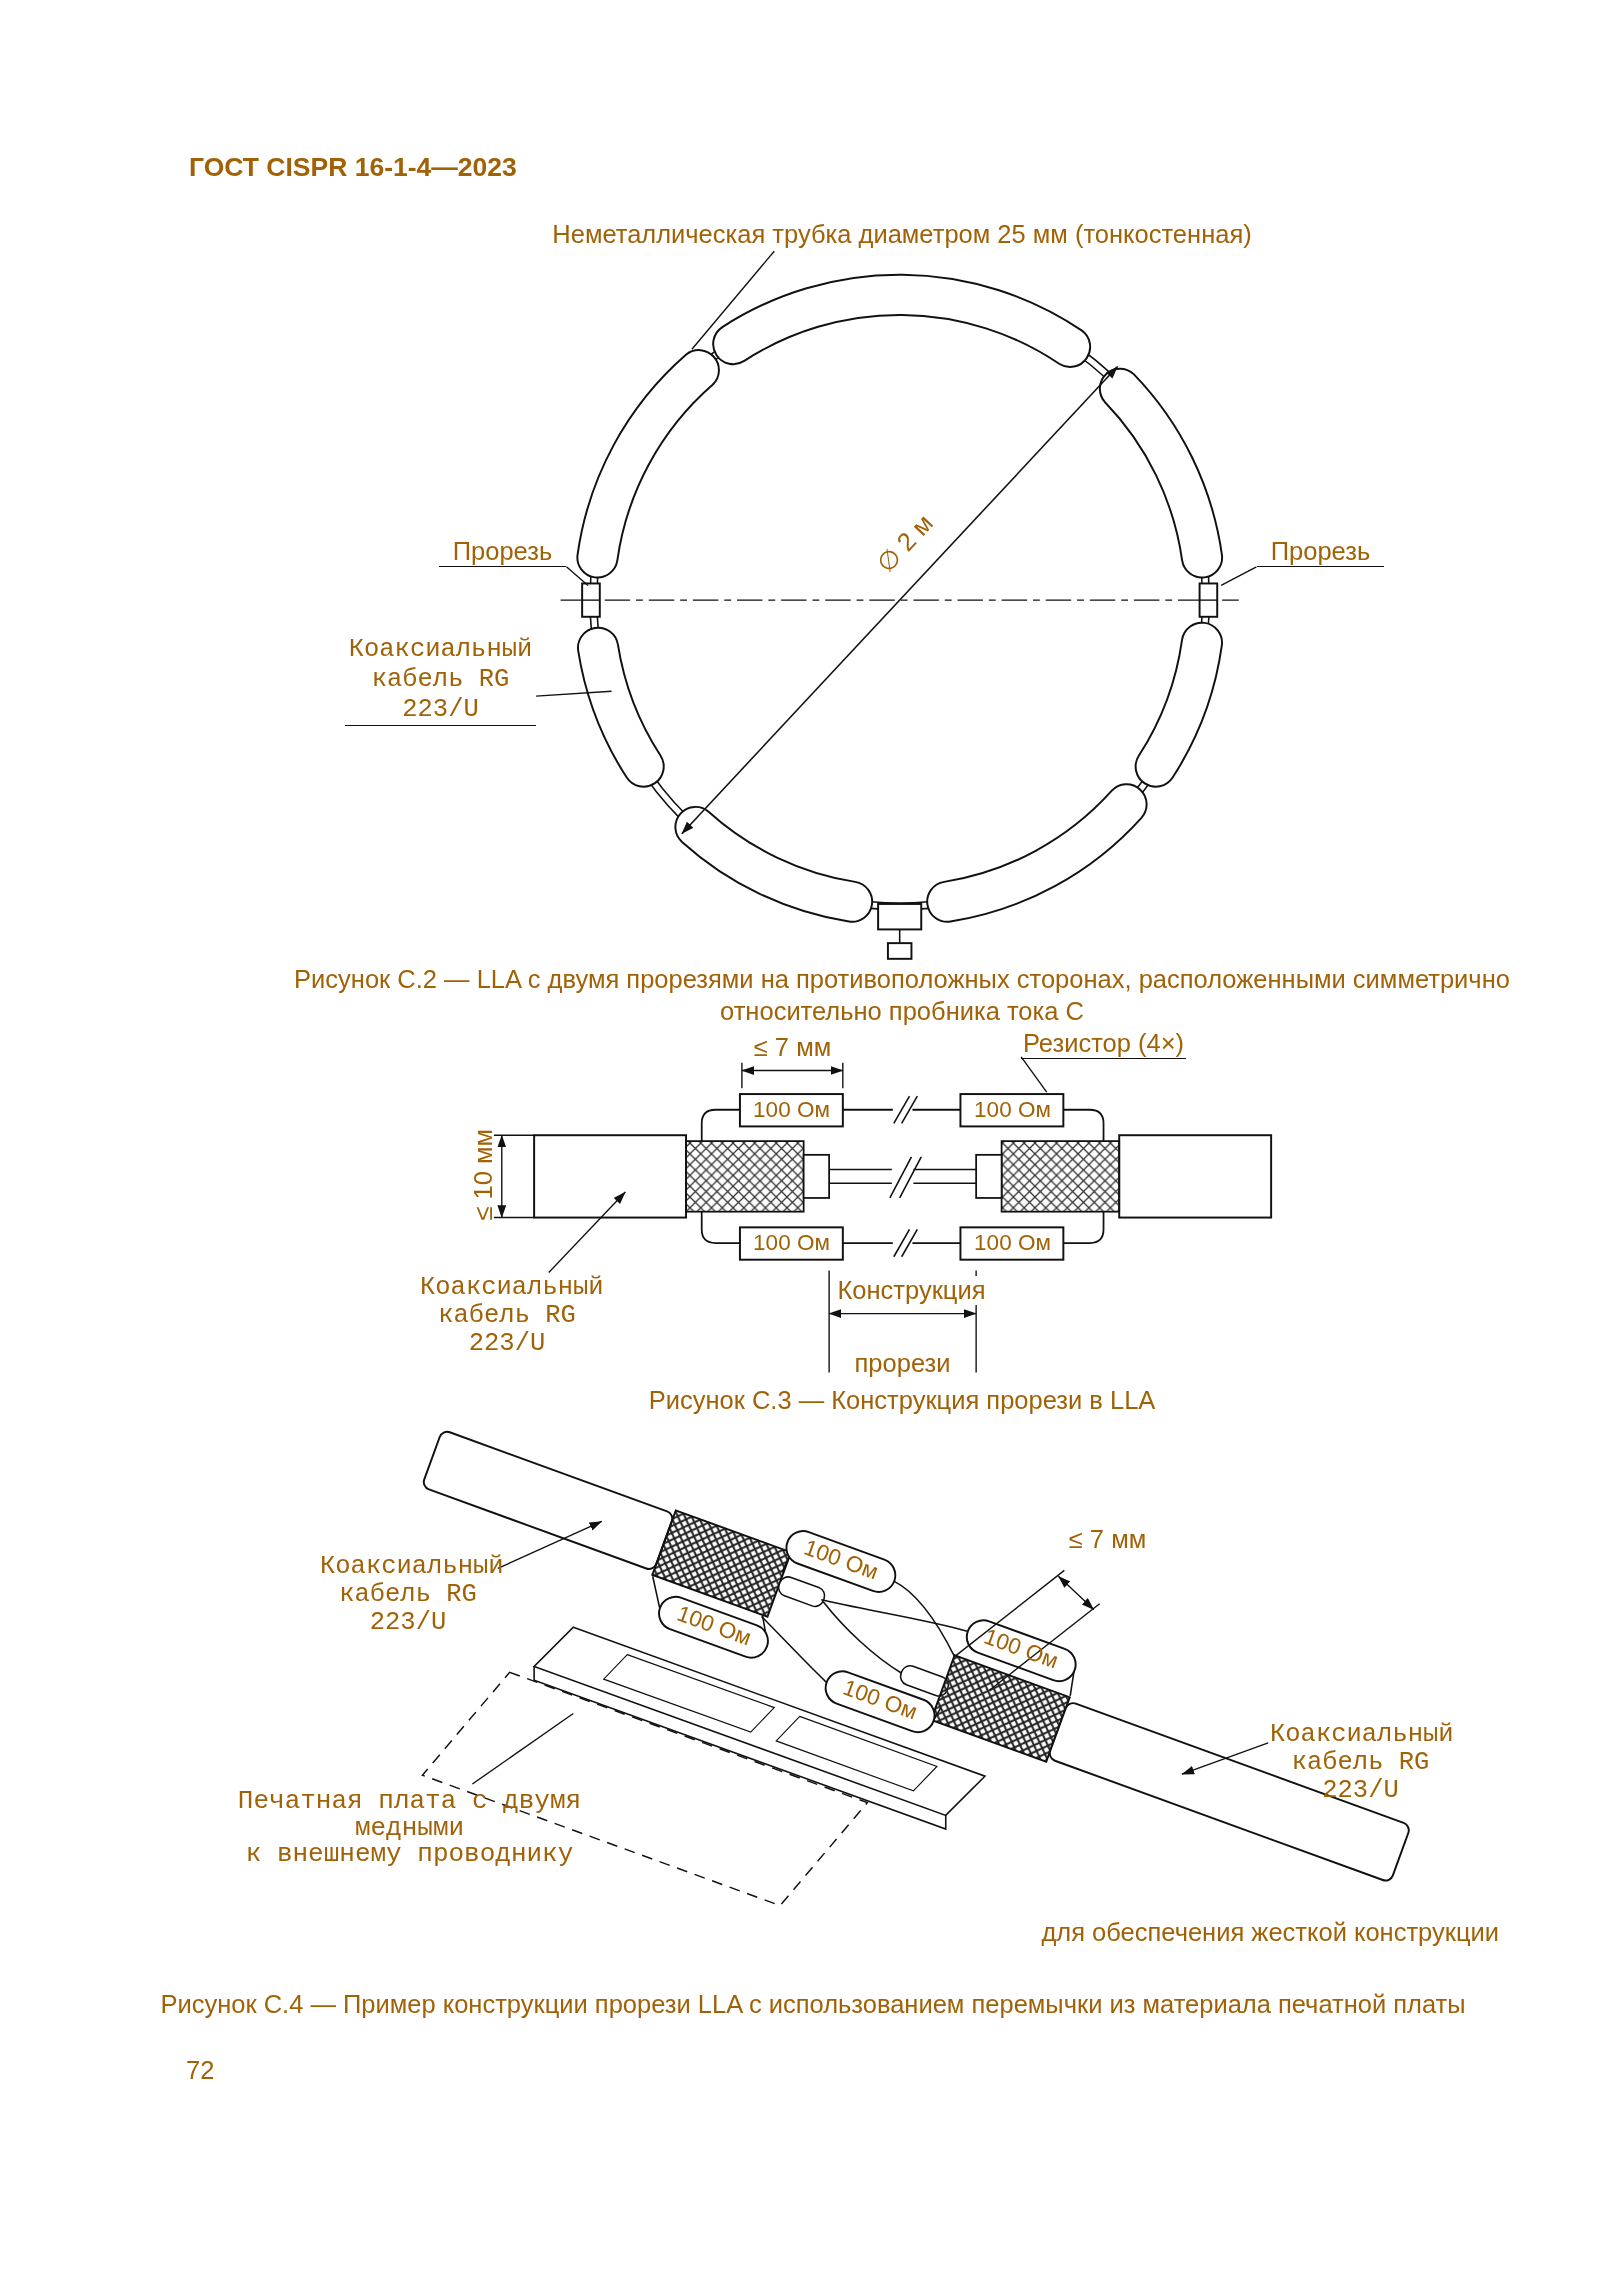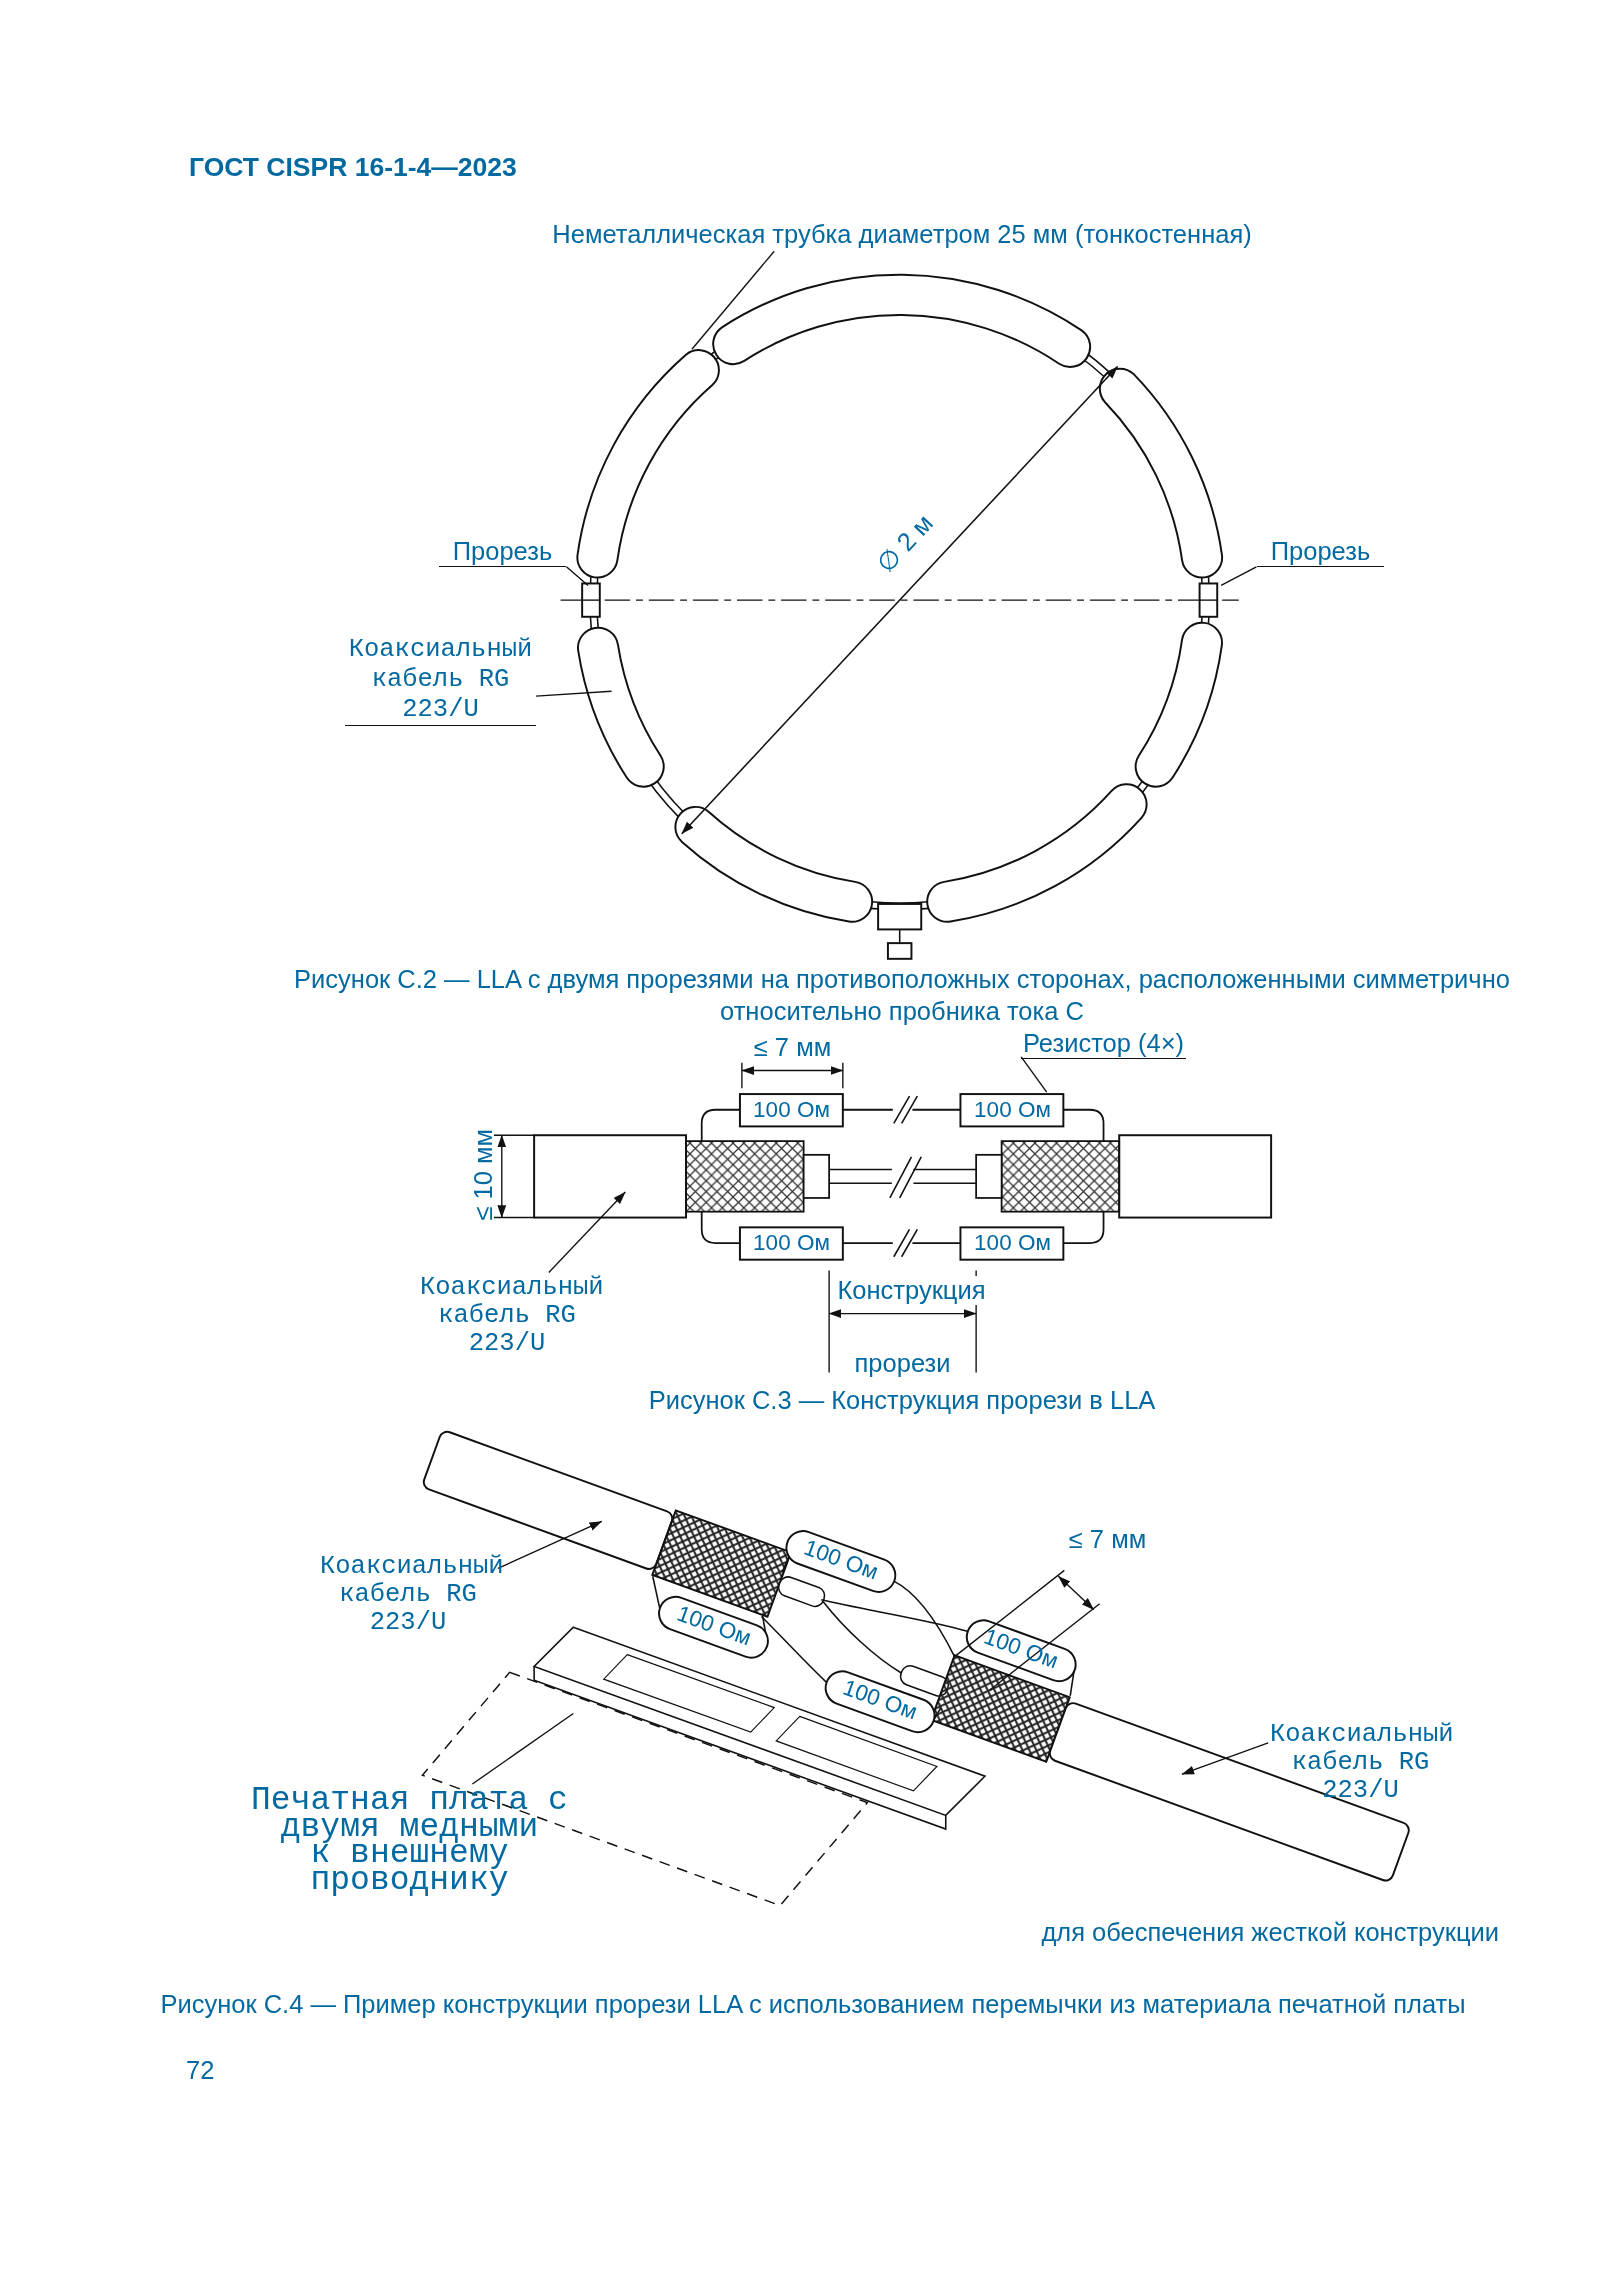--- a/index.html
+++ b/index.html
@@ -1,17 +1,17 @@
 <!DOCTYPE html>
 <html><head>
 <meta charset="utf-8">
 <style>
   html,body{margin:0;padding:0;background:#888;}
   .page{position:relative;width:1621px;height:2293px;background:#ffffff;
-        font-family:"Liberation Sans",sans-serif;color:#0369a1;overflow:hidden;margin:0 auto;}
+        font-family:"Liberation Sans",sans-serif;color:#a16207;overflow:hidden;margin:0 auto;}
   svg.art{position:absolute;left:0;top:0;}
   .lbl{position:absolute;font-size:25.5px;line-height:29px;text-align:center;white-space:nowrap;}
   .lbl.multi{white-space:normal;font-family:Liberation Mono, monospace;}
   .bold{font-weight:bold;}
   .ul{border-bottom:1.6px solid #111;}
   .rlab{position:absolute;width:98px;font-size:22.5px;text-align:center;transform:rotate(20deg);white-space:nowrap;}
   .rbox{position:absolute;width:103px;font-size:22.5px;line-height:25.5px;text-align:center;white-space:nowrap;}
 </style>
 </head>
 <body>
@@ -223,21 +223,21 @@
     <div>кабель RG 223/U</div>
   </div>
   <div class="lbl multi" style="left:1270px;top:1721px;width:181px;line-height:28px;">
     <div>Коаксиальный</div>
     <div>кабель RG 223/U</div>
   </div>
   <div class="rlab" style="left:792px;top:1547px;">100 Ом</div>
   <div class="rlab" style="left:665px;top:1613px;">100 Ом</div>
   <div class="rlab" style="left:831px;top:1687px;">100 Ом</div>
   <div class="rlab" style="left:972px;top:1636px;">100 Ом</div>
-  <div class="lbl multi" style="left:221px;top:1788px;width:377px;font-size:33px;line-height:26.5px;">
+  <div class="lbl multi" style="left:221px;top:1788px;width:377px;font-size:26px;line-height:26.5px;">
     <div>Печатная плата с двумя медными</div>
     <div>к внешнему проводнику</div>
   </div>
   <div class="lbl" style="left:127px;top:1990px;width:1372px;">Рисунок С.4 — Пример конструкции прорези LLA с использованием перемычки из материала печатной платы</div>
   <div class="lbl" style="left:127px;top:1918px;width:1372px;text-align:right;">для обеспечения жесткой конструкции</div>
 
   <div class="lbl" style="left:186px;top:2056px;">72</div>
 </div>
 
 

